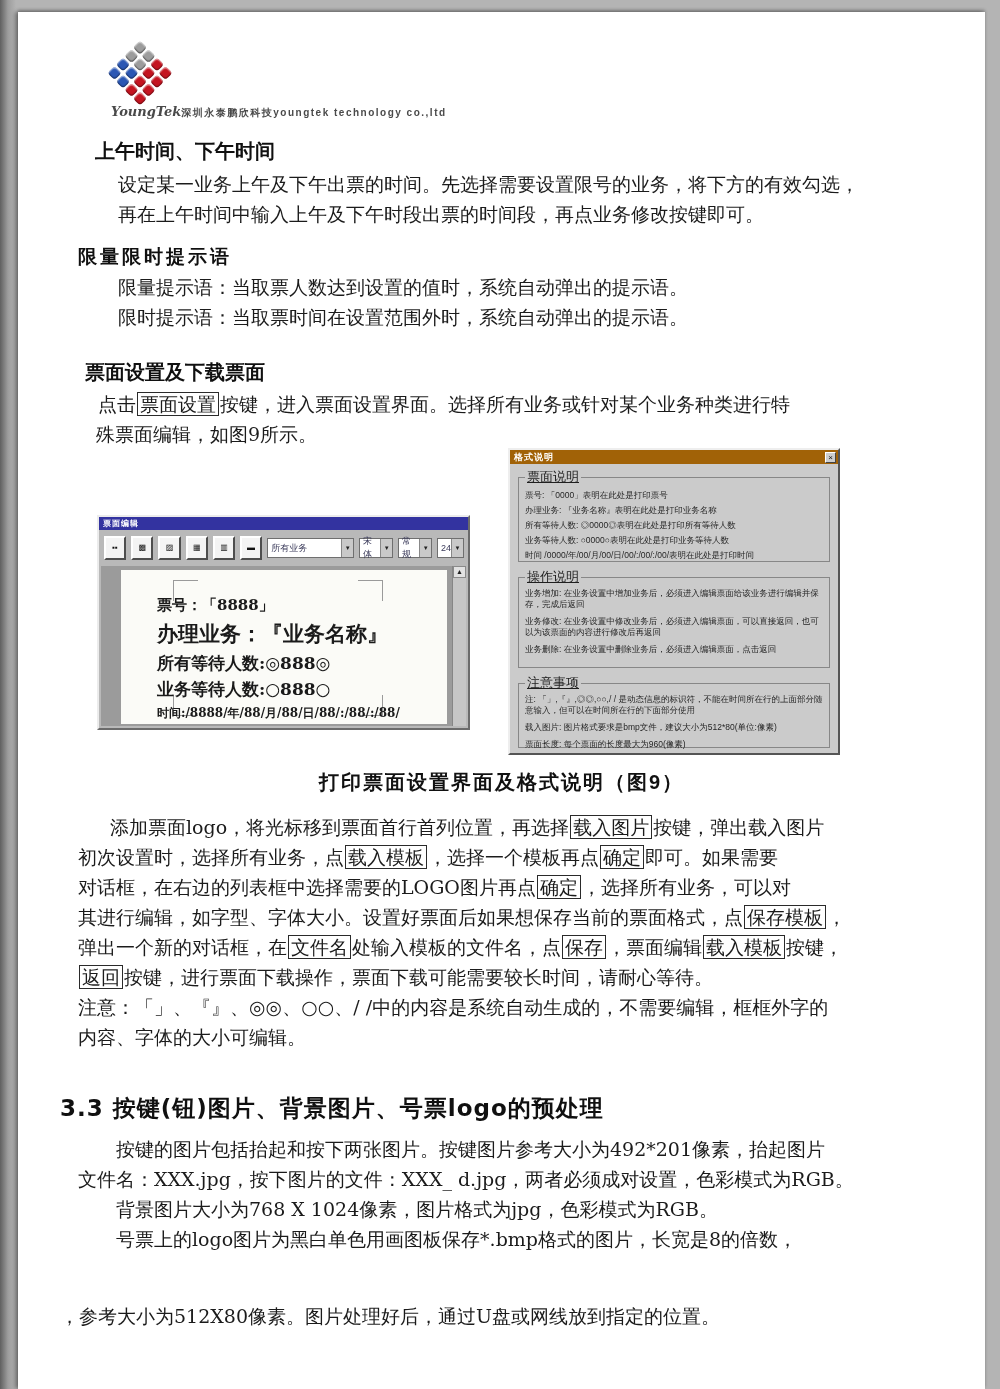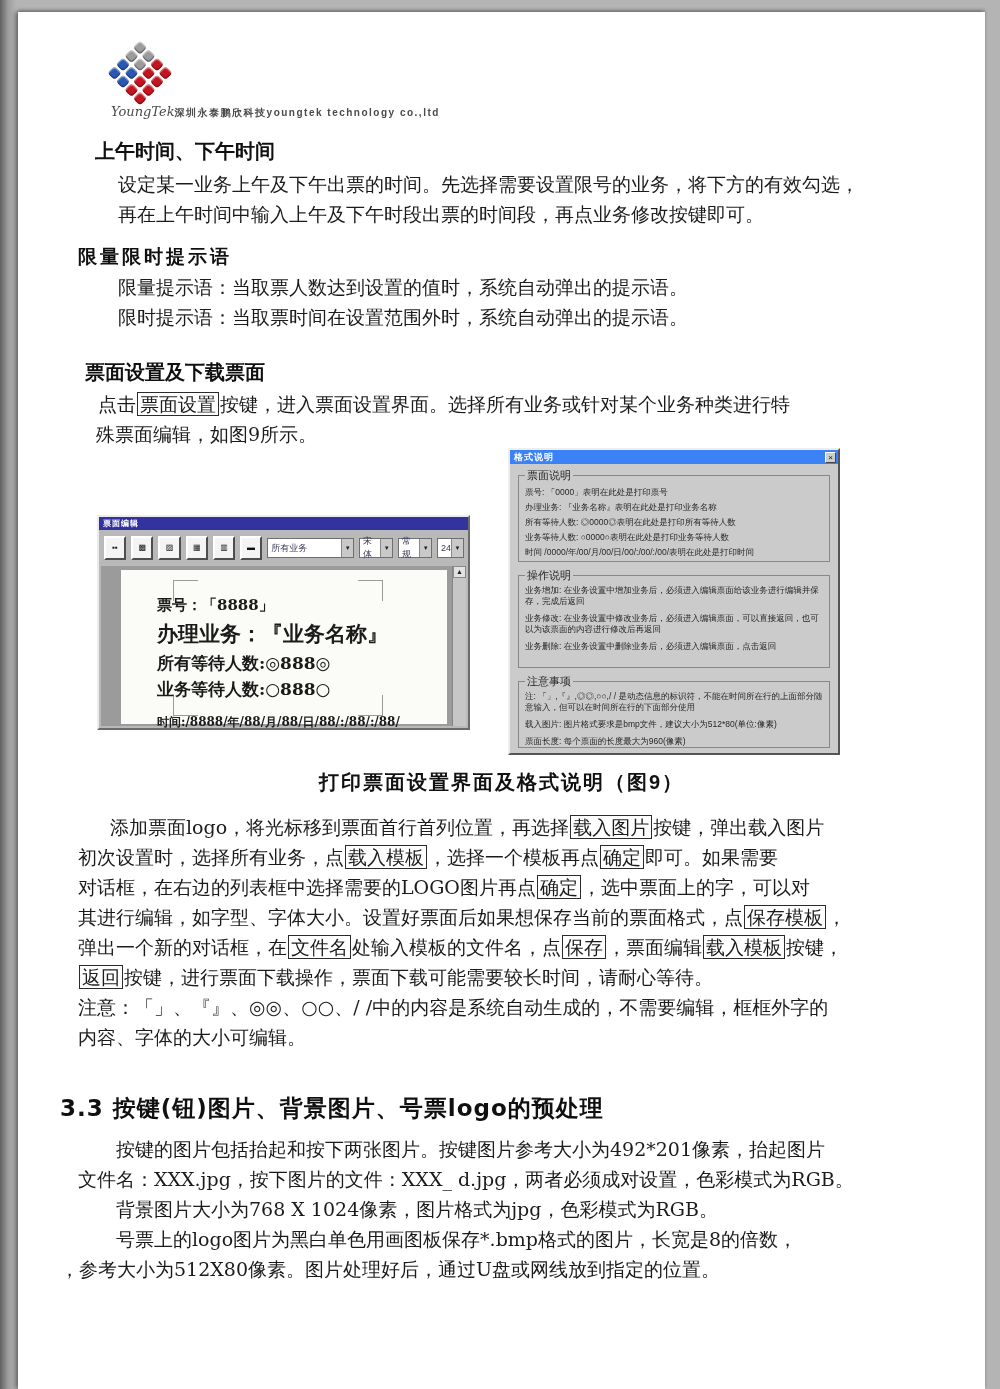--- a/index.html
+++ b/index.html
@@ -13,35 +13,35 @@
     background:#ffffff;box-shadow:-3px 0 4px rgba(0,0,0,.35), 0 -2px 3px rgba(0,0,0,.25);
   }
   
   #logo{position:absolute;left:75px;top:26px;width:400px;height:80px;}
   .dia{position:absolute;left:24px;top:12px;width:46px;height:46px;
        transform:rotate(45deg);display:grid;
        grid-template-columns:repeat(4,1fr);grid-template-rows:repeat(4,1fr);gap:2px;}
   .dia span{border-radius:35%;
        box-shadow:inset -1px -1px 1px rgba(0,0,0,.4), inset 1px 1px 1px rgba(255,255,255,.55);}
   .brandline{position:absolute;left:18px;top:64px;white-space:nowrap;color:#4a4a4a;}
-  .brandline .brand{font-style:italic;font-weight:normal;font-size:13px;font-family:"DejaVu Serif",serif;}
+  .brandline .brand{font-style:italic;font-weight:bold;font-size:13px;font-family:"DejaVu Serif",serif;}
   .brandline .company{font-weight:bold;font-size:10px;letter-spacing:1.5px;}
   
   .h1{position:absolute;font-weight:bold;color:#101010;font-family:"DejaVu Sans",sans-serif;white-space:nowrap;}
   .para{position:absolute;color:#1b1b1b;font-size:19px;line-height:30px;
         font-family:"DejaVu Serif",serif;}
   .tline{white-space:nowrap;}
   .boxed{border:1.5px solid #2a2a2a;padding:0 2px;margin:0 1px;}
   #para-ticket .tline:nth-child(1){text-indent:2px;}
   #body-para .tline:nth-child(1){text-indent:32px;}
   #caption{position:absolute;left:0;top:757px;width:967px;text-align:center;
            font-weight:bold;font-size:20px;letter-spacing:2px;color:#111;}
   #h33{font-size:23px;letter-spacing:1px;}
   #para-33 .tline:nth-child(1),#para-33 .tline:nth-child(3),#para-33 .tline:nth-child(4){text-indent:38px;}
-  #para-33 .tline:nth-child(5){margin-left:-18px;}
+  #para-33 .tline:nth-child(5){margin-left:-18px;margin-top:47px;}
   
   #editor{position:absolute;left:79px;top:503px;width:373px;height:215px;
           background:#b9b9b9;border:2px solid;border-color:#ececec #6b6b6b #6b6b6b #ececec;
           box-sizing:border-box;}
   #editor .tbar{height:13px;background:#3333a0;color:#fff;font-size:8px;line-height:13px;
           padding-left:4px;font-weight:bold;letter-spacing:1px;}
   #editor .toolbar{height:36px;display:flex;align-items:center;gap:5px;padding:0 4px 0 5px;}
   .tbtn{width:26px;height:24px;background:#f4f4f4;border:2px solid;border-color:#fff #4e4e4e #4e4e4e #fff;
         font-size:8px;line-height:20px;text-align:center;color:#111;box-sizing:border-box;}
   .combo{height:20px;background:#fff;border:1px solid #6f6f6f;display:flex;align-items:center;
@@ -50,35 +50,35 @@
          font-size:6px;line-height:18px;text-align:center;color:#222;}
   #editor .canvas{position:absolute;left:2px;top:49px;right:2px;bottom:2px;background:#9b9b9b;}
   #editor .scroll{position:absolute;right:0;top:0;width:13px;bottom:0;background:#c6c6c6;border-left:1px solid #858585;}
   #editor .sup{height:12px;background:#e2e2e2;border:1px solid #8a8a8a;font-size:7px;line-height:10px;text-align:center;color:#222;box-sizing:border-box;}
   .ticket{position:absolute;left:20px;top:4px;width:326px;height:154px;background:#fbfbf7;
           font-family:"DejaVu Serif",serif;color:#1a1a1a;}
   .ticket .txt{position:absolute;left:36px;top:22px;font-weight:bold;white-space:nowrap;}
   .ticket .t1{font-size:15px;line-height:26px;}
   .ticket .t2{font-size:21px;line-height:32px;}
   .ticket .t3,.ticket .t4{font-size:17px;line-height:26px;}
-  .ticket .t5{font-size:12px;line-height:22px;margin-top:9px;}
+  .ticket .t5{font-size:12px;line-height:22px;}
   .cm{position:absolute;width:24px;height:20px;}
   .cm.tl{left:52px;top:10px;border-left:1px solid #9a9a9a;border-top:1px solid #9a9a9a;}
   .cm.tr{right:64px;top:10px;border-right:1px solid #9a9a9a;border-top:1px solid #9a9a9a;}
   .cm.bl{left:52px;bottom:8px;border-left:1px solid #9a9a9a;border-bottom:1px solid #9a9a9a;}
   .cm.br{right:64px;bottom:8px;border-right:1px solid #9a9a9a;border-bottom:1px solid #9a9a9a;}
   
   #dialog{position:absolute;left:490px;top:436px;width:332px;height:307px;
           background:#cbcbcb;border:2px solid;border-color:#eee #555 #555 #eee;box-sizing:border-box;}
-  #dialog .tbar{height:14px;background:#3b82f6;display:flex;align-items:center;padding:0 2px 0 4px;}
+  #dialog .tbar{height:14px;background:#a16207;display:flex;align-items:center;padding:0 2px 0 4px;}
   #dialog .tbar .ttl{flex:1;color:#fff;font-size:9px;font-weight:bold;letter-spacing:1px;}
   #dialog .closebox{width:11px;height:11px;background:#cdcdcd;border:1px solid;border-color:#fff #444 #444 #fff;
           font-size:8px;line-height:9px;text-align:center;color:#111;box-sizing:border-box;}
   .grp{position:absolute;left:8px;right:8px;border:1px solid #878787;padding:2px 6px 3px;box-sizing:border-box;margin:0;}
-  .grp legend{font-size:11px;color:#1f1f1f;padding:0 2px;}
+  .grp legend{font-size:13px;color:#1f1f1f;padding:0 2px;text-decoration:underline;}
   .grp .tline{font-size:8.5px;color:#262626;white-space:normal;}
   #grp1{top:18px;height:94px;}
   #grp1 .tline{line-height:15px;}
   #grp2{top:118px;height:100px;}
   #grp2 .tline,#grp3 .tline{line-height:11px;margin-bottom:6px;}
   #grp3{top:224px;height:74px;}
 </style>
 </head>
 <body>
 
@@ -203,21 +203,21 @@
           <div class="tline"><span>票面长度: 每个票面的长度最大为960(像素)</span></div>
         </div>
     </fieldset>
   </div>
 
   <div id="caption">打印票面设置界面及格式说明（图9）</div>
 
   <div class="para" id="body-para" style="left:60px;top:800px;width:880px;">
       <div class="tline"><span>添加票面logo，将光标移到票面首行首列位置，再选择</span><span class="boxed">载入图片</span><span>按键，弹出载入图片</span></div>
       <div class="tline"><span>初次设置时，选择所有业务，点</span><span class="boxed">载入模板</span><span>，选择一个模板再点</span><span class="boxed">确定</span><span>即可。如果需要</span></div>
-      <div class="tline"><span>对话框，在右边的列表框中选择需要的LOGO图片再点</span><span class="boxed">确定</span><span>，选中票面上的字，可以对</span></div>
+      <div class="tline"><span>对话框，在右边的列表框中选择需要的LOGO图片再点</span><span class="boxed">确定</span><span>，选择所有业务，可以对</span></div>
       <div class="tline"><span>其进行编辑，如字型、字体大小。设置好票面后如果想保存当前的票面格式，点</span><span class="boxed">保存模板</span><span>，</span></div>
       <div class="tline"><span>弹出一个新的对话框，在</span><span class="boxed">文件名</span><span>处输入模板的文件名，点</span><span class="boxed">保存</span><span>，票面编辑</span><span class="boxed">载入模板</span><span>按键，</span></div>
       <div class="tline"><span class="boxed">返回</span><span>按键，进行票面下载操作，票面下载可能需要较长时间，请耐心等待。</span></div>
       <div class="tline"><span>注意：「」、『』、◎◎、○○、/ /中的内容是系统自动生成的，不需要编辑，框框外字的</span></div>
       <div class="tline"><span>内容、字体的大小可编辑。</span></div>
     </div>
 
   <div class="h1" id="h33" style="left:42px;top:1081px;">3.3 按键(钮)图片、背景图片、号票logo的预处理</div>
   <div class="para" id="para-33" style="left:60px;top:1122px;width:880px;">
       <div class="tline"><span>按键的图片包括抬起和按下两张图片。按键图片参考大小为492*201像素，抬起图片</span></div>

